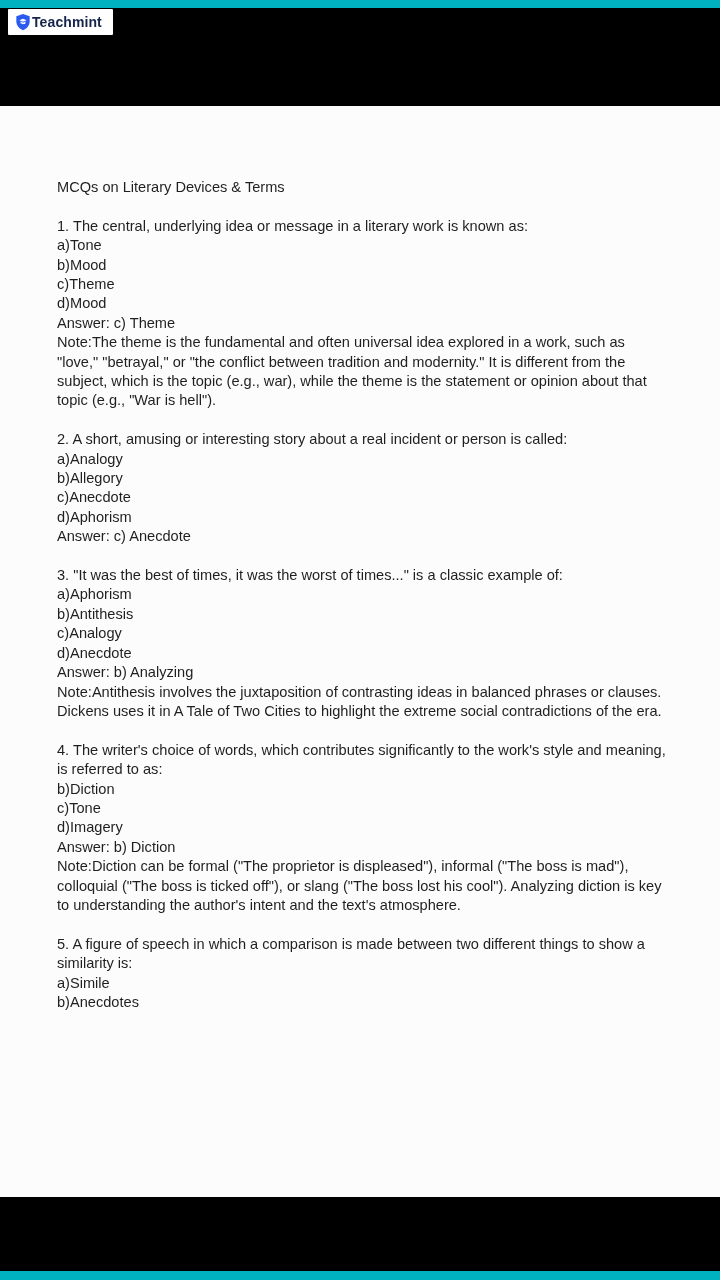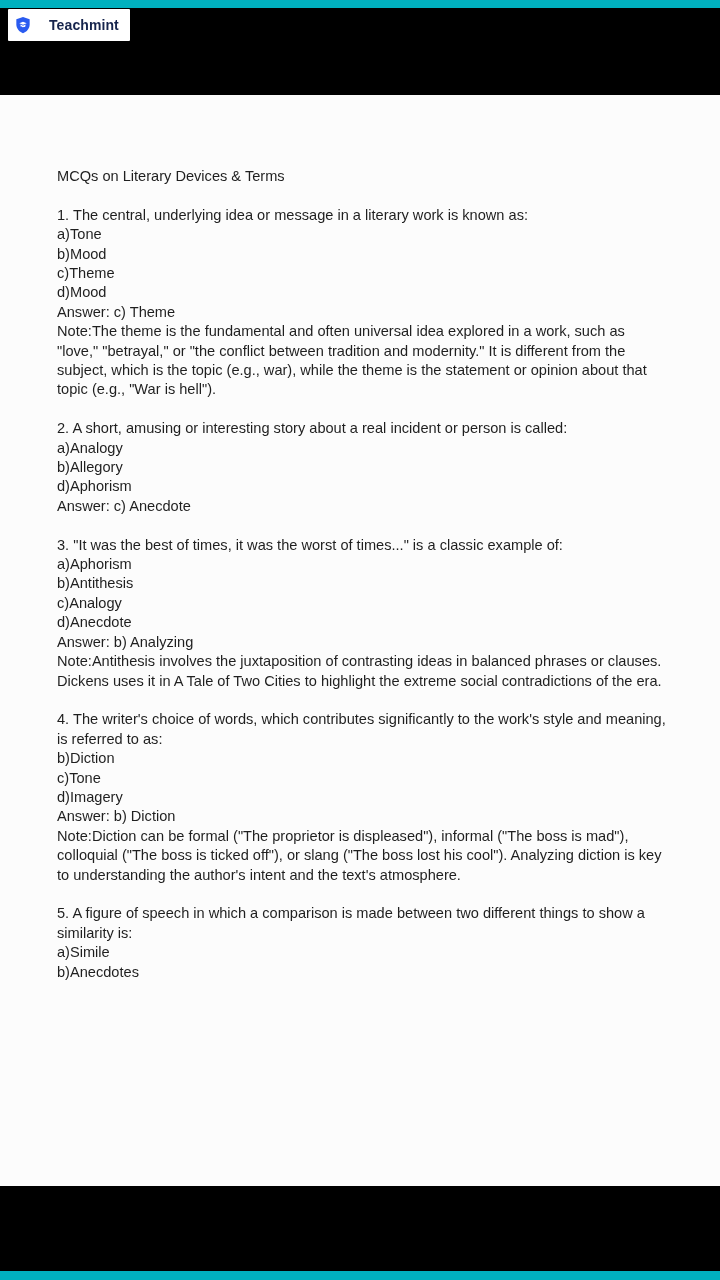--- a/index.html
+++ b/index.html
@@ -30,43 +30,44 @@
   .app-header{
     height:87px;
     background:#000;
     position:relative;
     flex:none;
   }
   .brand-chip{
     position:absolute;
     top:1px;
     left:8px;
-    height:32px;
+    height:26px;
     background:#ffffff;
     display:flex;
     align-items:center;
-    gap:18px;
+    gap:1px;
     padding:0 11px 0 7px;
     border-radius:1px;
   }
   .brand-chip .shield{
     display:flex;
     align-items:center;
   }
   .brand-text{
     font-size:14px;
     font-weight:700;
     color:var(--brand-text);
     letter-spacing:0.1px;
   }
   .doc{
     height:1091px;
     flex:none;
     background:#fcfcfc;
     overflow:hidden;
+    margin-top:11px;
   }
   .doc-inner{
     padding:72px 52px 0 57px;
     color:#1f1f1f;
     font-size:14.6px;
     line-height:19.4px;
   }
   .doc-title{
     margin-bottom:19.4px;
   }
@@ -117,20 +118,21 @@
             </div>
     <div class="line">Answer: c) Theme</div>
     <div class="line">Note:The theme is the fundamental and often universal idea explored in a work, such as "love," "betrayal," or "the conflict between tradition and modernity." It is different from the subject, which is the topic (e.g., war), while the theme is the statement or opinion about that topic (e.g., "War is hell").</div>
   </div>
 
   <div class="q-block">
     <div class="line">2. A short, amusing or interesting story about a real incident or person is called:</div>
     <div>
               <div class="line">a)Analogy</div>
               <div class="line">b)Allegory</div>
+              <div class="line">c)Anecdote</div>
               <div class="line">d)Aphorism</div>
             </div>
     <div class="line">Answer: c) Anecdote</div>
   </div>
 
   <div class="q-block">
     <div class="line">3. "It was the best of times, it was the worst of times..." is a classic example of:</div>
     <div>
               <div class="line">a)Aphorism</div>
               <div class="line">b)Antithesis</div>

